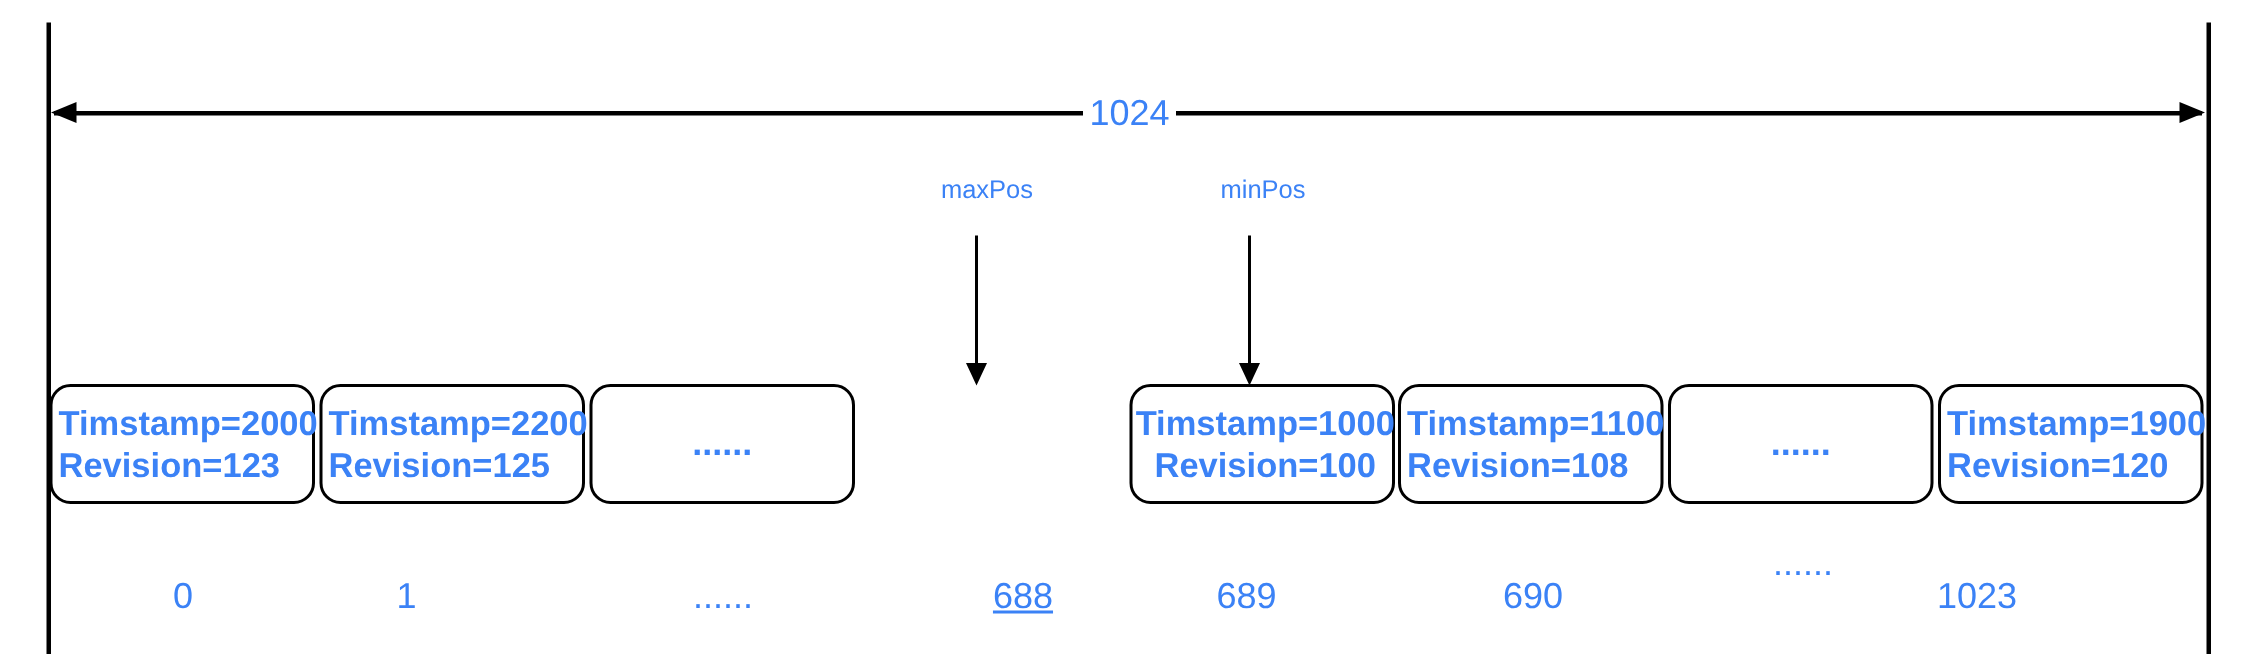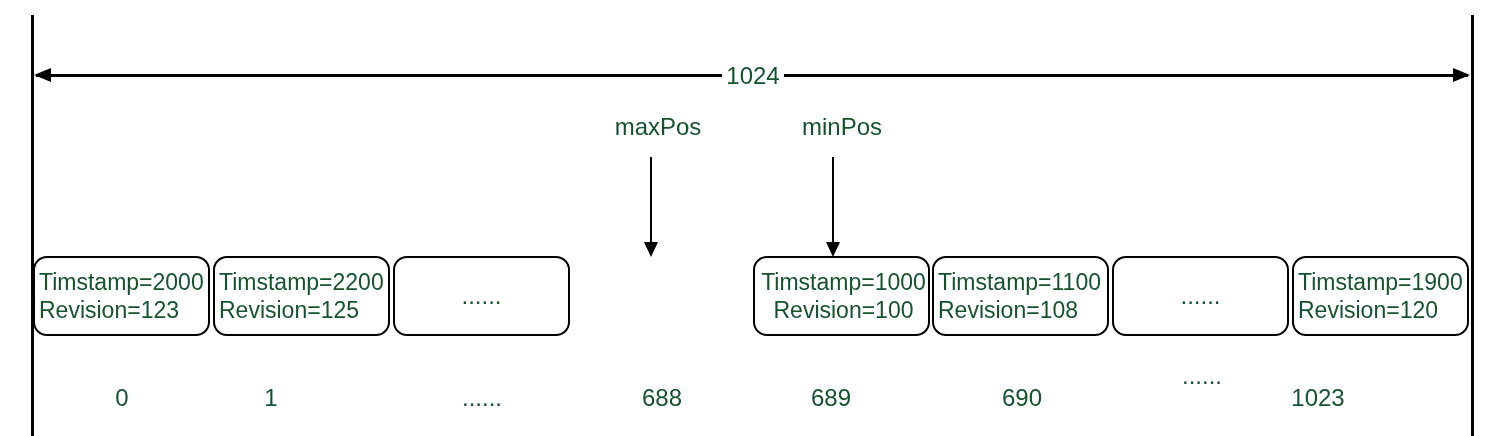--- a/index.html
+++ b/index.html
@@ -2,21 +2,21 @@
 <html><head>
 <meta charset="utf-8">
 <style>
   html, body { margin: 0; padding: 0; background: #ffffff; }
   .canvas {
     position: relative;
     width: 1508px;
     height: 436px;
     background: #ffffff;
     font-family: "Liberation Sans", sans-serif;
-    color: #14532d;
+    color: #3b82f6;
     overflow: hidden;
   }
   .vline {
     position: absolute;
     top: 15px;
     height: 421px;
     width: 2.5px;
     background: #000000;
   }
   .hline {
@@ -53,21 +53,21 @@
     line-height: 29px;
     font-size: 24px;
     text-align: center;
     background: #ffffff;
   }
   .pointer-label {
     position: absolute;
     top: 111px;
     width: 120px;
     line-height: 32px;
-    font-size: 24px;
+    font-size: 17px;
     text-align: center;
   }
   .pointer-line {
     position: absolute;
     top: 157px;
     height: 88px;
     width: 2.5px;
     background: #000000;
   }
   .slot-box {
@@ -80,20 +80,21 @@
     border-radius: 14px;
     background: #ffffff;
     display: flex;
     flex-direction: column;
     justify-content: center;
     align-items: flex-start;
     padding-left: 4px;
     font-size: 23px;
     line-height: 28px;
     white-space: nowrap;
+    font-weight: bold;
   }
   .slot-box.ellipsis-box {
     align-items: center;
     padding-left: 0;
     font-size: 24px;
   }
   .index-label {
     position: absolute;
     top: 383px;
     width: 140px;
@@ -153,19 +154,19 @@
     <span>......</span>
   </div>
   <div class="slot-box" style="left:1292px;text-align:center;">
     <span>Timstamp=1900</span>
     <span>Revision=120</span>
   </div>
 
   <div class="index-label" style="left:52px;">0</div>
   <div class="index-label" style="left:201px;">1</div>
   <div class="index-label" style="left:412px;">......</div>
-  <div class="index-label" style="left:592px;">688</div>
+  <div class="index-label" style="left:612px;text-decoration:underline;">688</div>
   <div class="index-label" style="left:761px;">689</div>
   <div class="index-label" style="left:952px;">690</div>
   <div class="index-label raised" style="left:1132px;">......</div>
   <div class="index-label" style="left:1248px;">1023</div>
 
 </div>
 
 </body></html>

